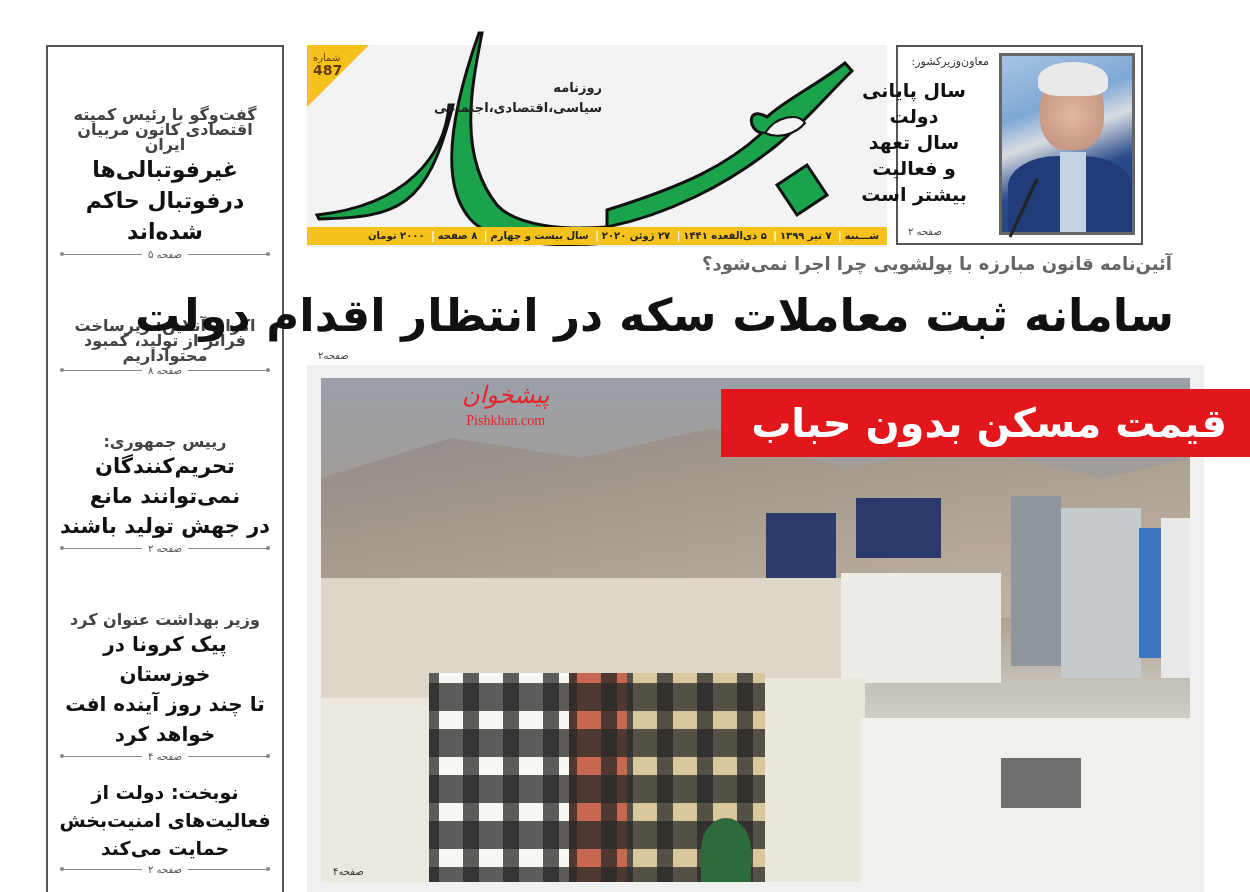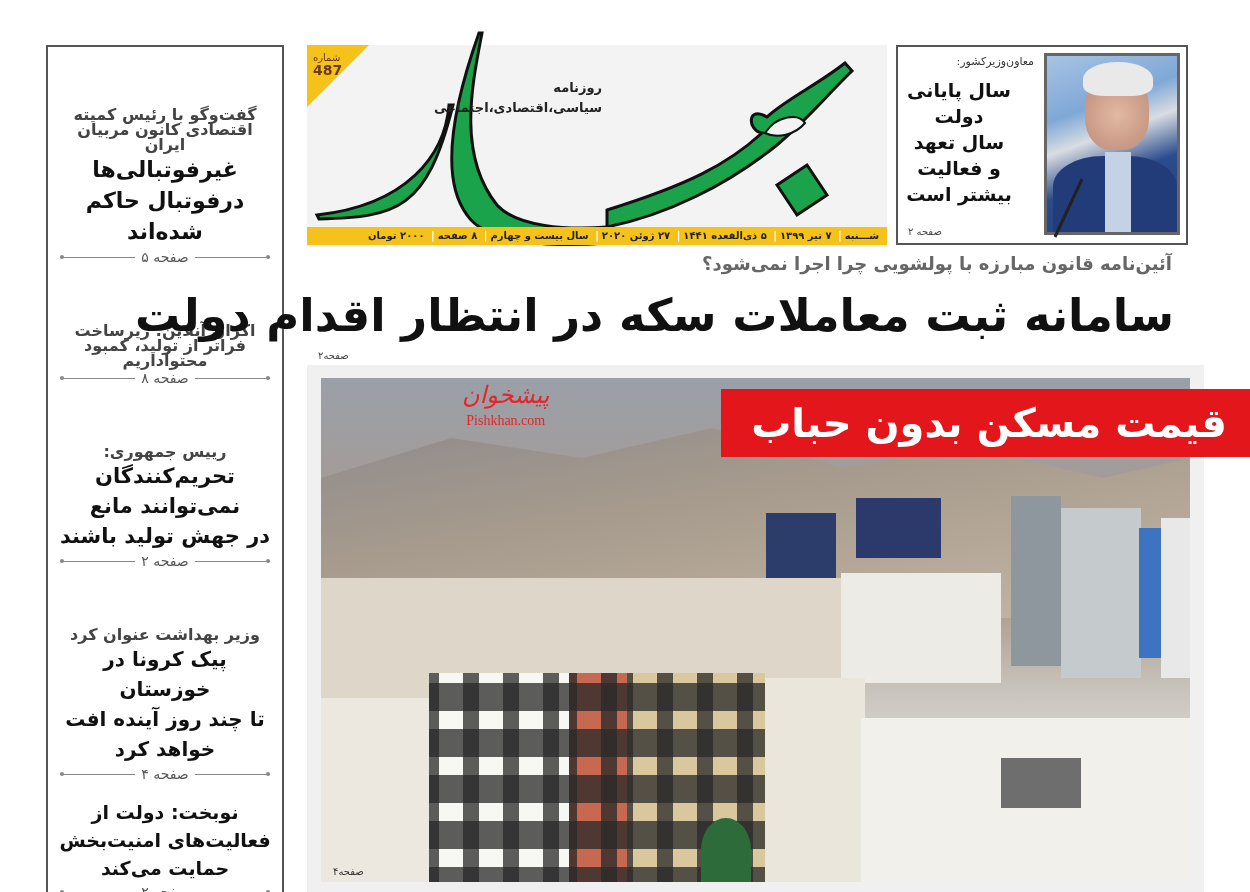--- a/index.html
+++ b/index.html
@@ -13,21 +13,21 @@
     background: #fff; text-align: center; padding: 10px 8px 0 8px;
   }
   .story { padding: 2px 0; }
   .kicker { font-size: 16px; color: #444; line-height: 15px; font-weight: bold; margin-top: 48px; }
   .headline { font-size: 22px; font-weight: bold; line-height: 31px; color: #111; letter-spacing: -0.3px; margin: 2px 0; }
   .page-ref { display: flex; align-items: center; justify-content: center; gap: 6px; margin: 2px 4px 6px 4px; }
   .page-ref .line { flex: 1; height: 1px; background: #888; position: relative; }
   .page-ref .line::before { content: ""; position: absolute; top: -2px; width: 4px; height: 4px; border-radius: 50%; background: #888; }
   .page-ref .line.l::before { left: 0; }
   .page-ref .line.r::before { right: 0; }
-  .page-ref .label { font-size: 14px; color: #555; white-space: nowrap; }
+  .page-ref .label { font-size: 10px; color: #555; white-space: nowrap; }
 
   
   .masthead {
     position: absolute; left: 307px; top: 45px; width: 580px; height: 202px;
     background: #f3f3f3;
   }
   .issue-badge {
     position: absolute; left: 0; top: 0; width: 0; height: 0;
     border-top: 62px solid #f5c21b; border-right: 62px solid transparent;
   }
@@ -37,21 +37,21 @@
   .tagline { position: absolute; right: 285px; top: 33px; text-align: right; font-size: 13px; font-weight: bold; line-height: 20px; color: #222; }
   .date-bar {
     position: absolute; left: 307px; top: 227px; width: 580px; height: 18px;
     background: #f5c21b; font-size: 10px; color: #222; line-height: 18px; padding: 0 8px;
     white-space: nowrap; font-weight: bold;
   }
   .date-bar span.sep { color: #fff; margin: 0 3px; font-weight: bold; }
 
   
   .top-box {
-    position: absolute; left: 896px; top: 45px; width: 292px; height: 200px;
+    position: absolute; left: 896px; top: 45px; width: 247px; height: 200px;
     border: 2px solid #555; background: #fff;
   }
   .top-box .photo {
     position: absolute; right: 6px; top: 6px; width: 136px; height: 182px;
     background: linear-gradient(160deg, #a7c3e3 0%, #7fa8d6 30%, #d9dde2 45%, #2b4c8c 65%, #1f3d7a 100%);
     border: 3px solid #666;
   }
   .top-box .photo .face { position: absolute; left: 38px; top: 16px; width: 64px; height: 78px; border-radius: 45% 45% 40% 40%; background: radial-gradient(circle at 50% 55%, #e2b9a3 0%, #c99a86 60%, #b78a76 100%); }
   .top-box .photo .hair { position: absolute; left: 36px; top: 6px; width: 70px; height: 34px; border-radius: 50% 50% 30% 30%; background: #e9e9e9; }
   .top-box .photo .suit { position: absolute; left: 6px; top: 100px; width: 124px; height: 76px; background: #213c78; border-radius: 40% 40% 0 0; }

